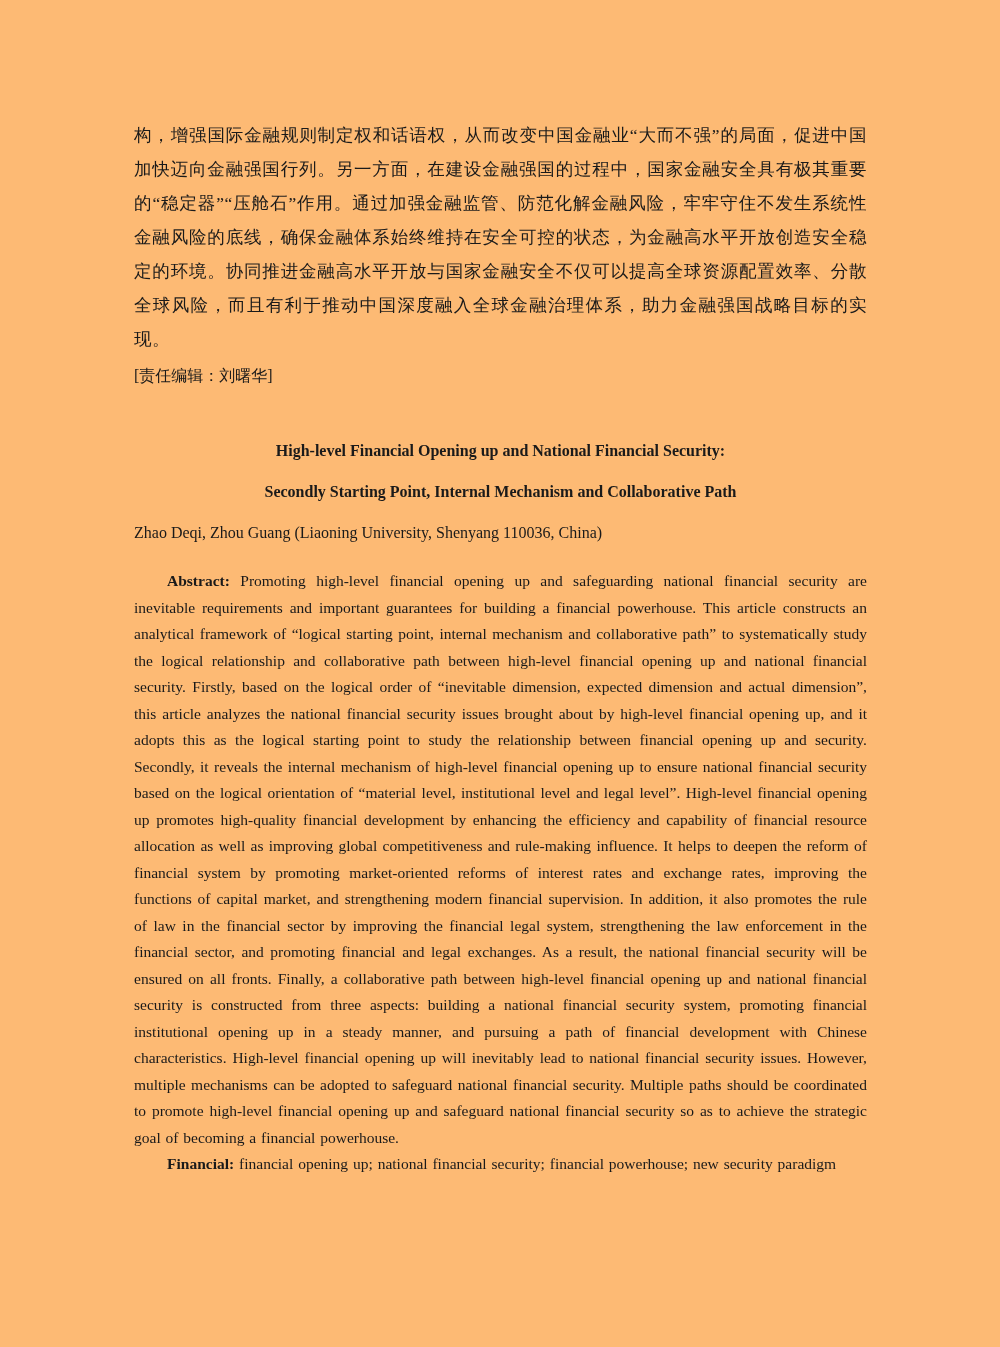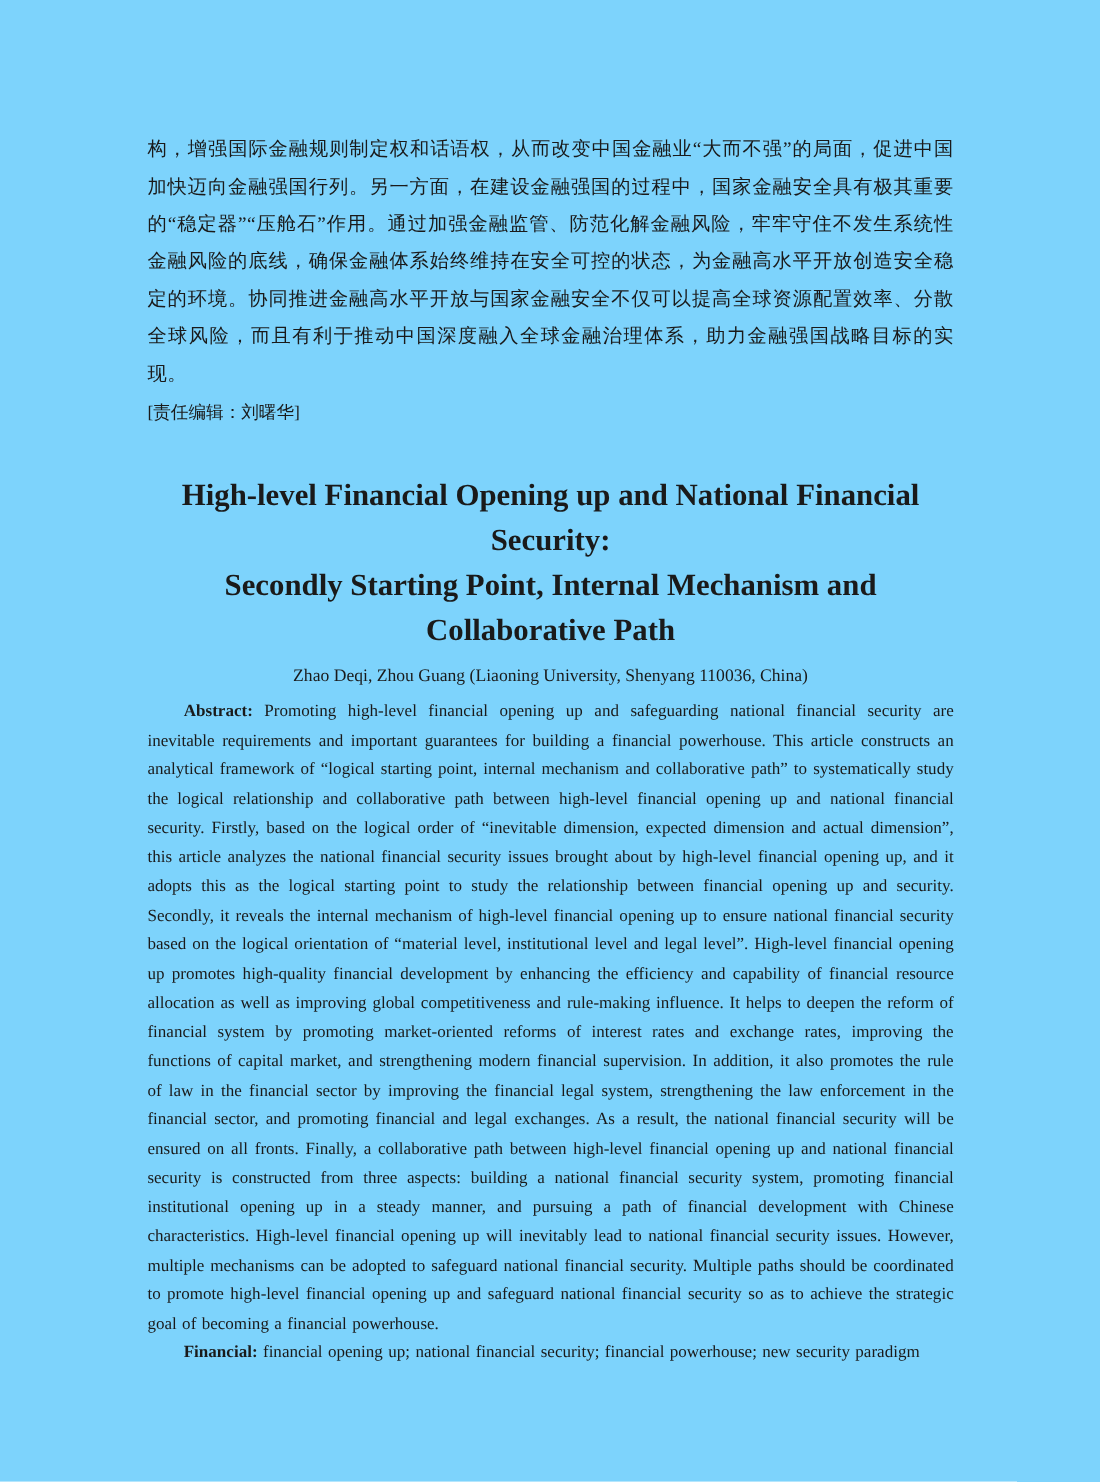--- a/index.html
+++ b/index.html
@@ -6,21 +6,21 @@
   html, body { background: #ffffff; }
   body {
     width: 1000px;
     font-family: "Liberation Serif", "DejaVu Serif", serif;
     color: #1a1a1a;
   }
   .page {
     position: relative;
     width: 1000px;
     height: 1347px;
-    background: #7dd3fc;
+    background: #fdba74;
     overflow: hidden;
   }
   .content {
     position: absolute;
     left: 134px;
     top: 0;
     width: 733px;
     padding-top: 118px;
   }
   .cn-para {
@@ -31,40 +31,39 @@
     letter-spacing: 0.5px;
   }
   .editor {
     margin-top: 10px;
     font-size: 16px;
     line-height: 20px;
     text-align: left;
   }
   .title {
     margin-top: 44px;
-    font-size: 28px;
+    font-size: 16px;
     font-weight: bold;
     text-align: center;
     line-height: 41px;
   }
   .title-line { display: block; }
   .authors {
     margin-top: 8px;
     font-size: 16px;
     line-height: 26px;
-    text-align: center;
   }
   .para {
     font-size: 15.5px;
     line-height: 26.5px;
     text-align: justify;
     text-indent: 33px;
     word-spacing: 1px;
   }
-  .abstract { margin-top: 6px; }
+  .abstract { margin-top: 22px; }
   .lead { font-weight: bold; }
   .page-number {
     position: absolute;
     top: 1228px;
     left: 134px;
     width: 733px;
     text-align: right;
     font-size: 16px;
   }
 </style>

